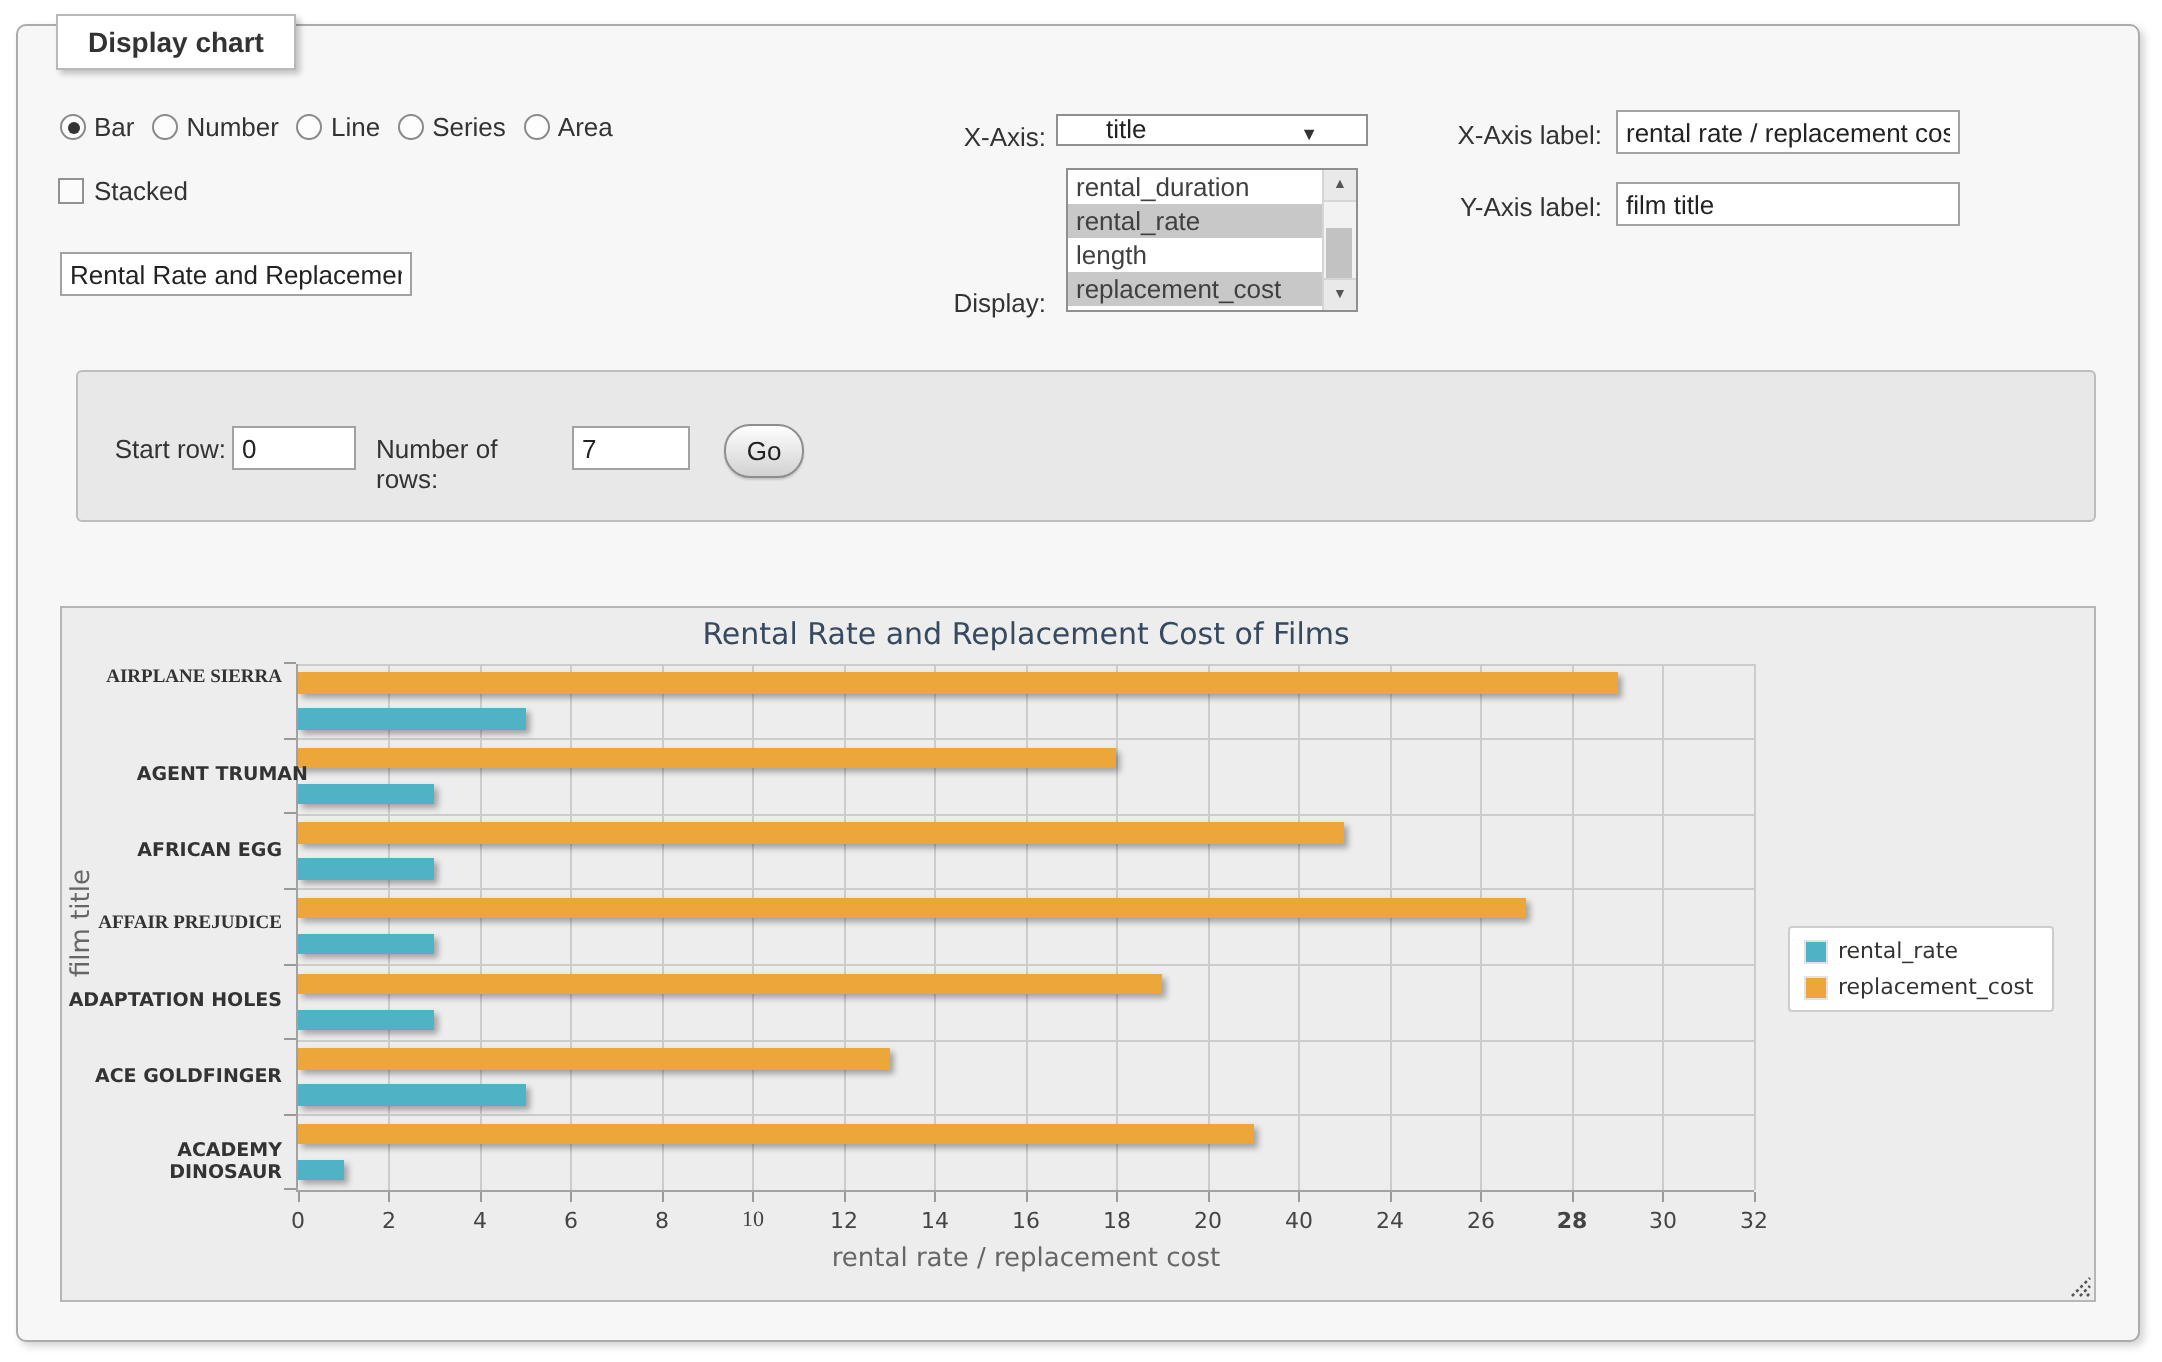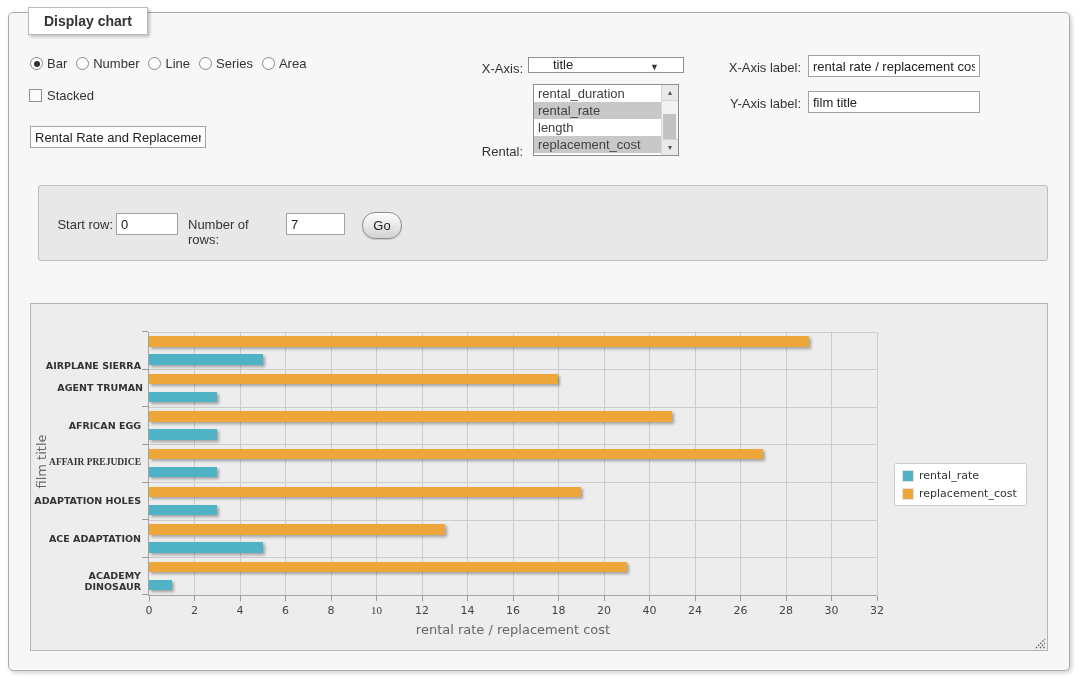--- a/index.html
+++ b/index.html
@@ -102,21 +102,21 @@
 </div>
 
 <input class="txt-input" id="chart-title-input" value="Rental Rate and Replacemer" style="">
 
 <div class="field-label lbl" style="left:445px;top:61px;width:78px;">X-Axis:</div>
 <div class="abs" id="x-axis-select">
   <span>title</span>
   <span class="arrow">▼</span>
 </div>
 
-<div class="field-label lbl" style="left:445px;top:144px;width:78px;">Rental:</div>
+<div class="field-label lbl" style="left:445px;top:144px;width:78px;">Display:</div>
 <div class="abs" id="series-list">
   <div id="series-options">
       <div class="series-opt">rental_duration</div>
       <div class="series-opt selected">rental_rate</div>
       <div class="series-opt">length</div>
       <div class="series-opt selected">replacement_cost</div>
     </div>
   <div id="series-scrollbar">
     <div class="scroll-btn" id="scroll-up">▲</div>
     <div id="scroll-thumb"></div>
@@ -133,20 +133,21 @@
 <div class="abs" id="rows-panel"></div>
 <div class="field-label lbl" style="left:28px;top:217px;width:85px;text-align:right;">Start row:</div>
 <input class="txt-input" id="start-row-input" value="0" style="">
 <div class="field-label lbl" style="left:188px;top:217px;width:93px;text-align:left;">Number of rows:</div>
 <input class="txt-input" id="num-rows-input" value="7" style="">
 <div class="abs" id="go-button">
   <span>Go</span>
 </div>
 
 <div class="abs" id="chart-canvas">
+  <div class="abs" id="chart-main-title">Rental Rate and Replacement Cost of Films</div>
   <div class="abs" id="x-axis-title">rental rate / replacement cost</div>
   <div class="abs" id="y-axis-title">film title</div>
   <div class="abs" id="chart-legend">
       <div class="legend-item">
         <span class="legend-swatch" style="background: rgb(79, 179, 197);"></span>
         <span class="legend-label">rental_rate</span>
       </div>
       <div class="legend-item">
         <span class="legend-swatch" style="background: rgb(237, 166, 58);"></span>
         <span class="legend-label">replacement_cost</span>
@@ -216,37 +217,37 @@
       <div class="bar" style="top: 97.8px; height: 10.4px; width: 68.0225px; background: rgb(79, 179, 197);"></div>
       <div class="bar" style="top: 117.4px; height: 10.4px; width: 614.022px; background: rgb(237, 166, 58);"></div>
       <div class="bar" style="top: 135.4px; height: 10.4px; width: 68.0225px; background: rgb(79, 179, 197);"></div>
       <div class="bar" style="top: 155px; height: 10.4px; width: 432.022px; background: rgb(237, 166, 58);"></div>
       <div class="bar" style="top: 173px; height: 10.4px; width: 68.0225px; background: rgb(79, 179, 197);"></div>
       <div class="bar" style="top: 192.6px; height: 10.4px; width: 295.522px; background: rgb(237, 166, 58);"></div>
       <div class="bar" style="top: 210.6px; height: 10.4px; width: 113.522px; background: rgb(79, 179, 197);"></div>
       <div class="bar" style="top: 230.2px; height: 10.4px; width: 477.522px; background: rgb(237, 166, 58);"></div>
       <div class="bar" style="top: 248.2px; height: 10.4px; width: 22.5225px; background: rgb(79, 179, 197);"></div>
     </div>
-    <div class="cat-label" style="left: 0px; top: 56px; width: 110px;">AIRPLANE SIERRA</div>
-    <div class="cat-label" style="left: 2px; top: 78.1px; width: 110px; text-align: right;">AGENT TRUMAN</div>
+    <div class="cat-label" style="left: 0px; top: 30px; width: 110px; font-family: Liberation Serif, serif;">AIRPLANE SIERRA</div>
+    <div class="cat-label" style="left: 13px; top: 78.1px; width: 110px; text-align: right;">AGENT TRUMAN</div>
     <div class="cat-label" style="left: 0px; top: 115.7px; width: 110px;">AFRICAN EGG</div>
     <div class="cat-label" style="left: 0px; top: 153.3px; width: 110px; font-family: Liberation Serif, serif;">AFFAIR PREJUDICE</div>
     <div class="cat-label" style="left: 0px; top: 190.9px; width: 110px;">ADAPTATION HOLES</div>
-    <div class="cat-label" style="left: 0px; top: 228.5px; width: 110px;">ACE ADAPTATION</div>
+    <div class="cat-label" style="left: 0px; top: 228.5px; width: 110px;">ACE GOLDFINGER</div>
     <div class="cat-label" style="left: 0px; top: 266.1px; width: 110px;">ACADEMY DINOSAUR</div>
     <div class="x-tick-label" style="left: 98px; top: 299.9px; width: 40px;">0</div>
     <div class="x-tick-label" style="left: 143.5px; top: 299.9px; width: 40px;">2</div>
     <div class="x-tick-label" style="left: 189px; top: 299.9px; width: 40px;">4</div>
     <div class="x-tick-label" style="left: 234.5px; top: 299.9px; width: 40px;">6</div>
     <div class="x-tick-label" style="left: 280px; top: 299.9px; width: 40px;">8</div>
     <div class="x-tick-label" style="left: 325.5px; top: 299.9px; width: 40px; font-family: Liberation Serif, serif;">10</div>
     <div class="x-tick-label" style="left: 371px; top: 299.9px; width: 40px;">12</div>
     <div class="x-tick-label" style="left: 416.5px; top: 299.9px; width: 40px;">14</div>
     <div class="x-tick-label" style="left: 462px; top: 299.9px; width: 40px;">16</div>
     <div class="x-tick-label" style="left: 507.5px; top: 299.9px; width: 40px;">18</div>
     <div class="x-tick-label" style="left: 553px; top: 299.9px; width: 40px;">20</div>
     <div class="x-tick-label" style="left: 598.5px; top: 299.9px; width: 40px;">40</div>
     <div class="x-tick-label" style="left: 644px; top: 299.9px; width: 40px;">24</div>
     <div class="x-tick-label" style="left: 689.5px; top: 299.9px; width: 40px;">26</div>
-    <div class="x-tick-label" style="left: 735px; top: 299.9px; width: 40px;">28</div>
+    <div class="x-tick-label" style="left: 735px; top: 299.9px; width: 40px; font-weight: bold;">28</div>
     <div class="x-tick-label" style="left: 780.5px; top: 299.9px; width: 40px;">30</div>
     <div class="x-tick-label" style="left: 826px; top: 299.9px; width: 40px;">32</div>
   </div>
 
 </body></html>

